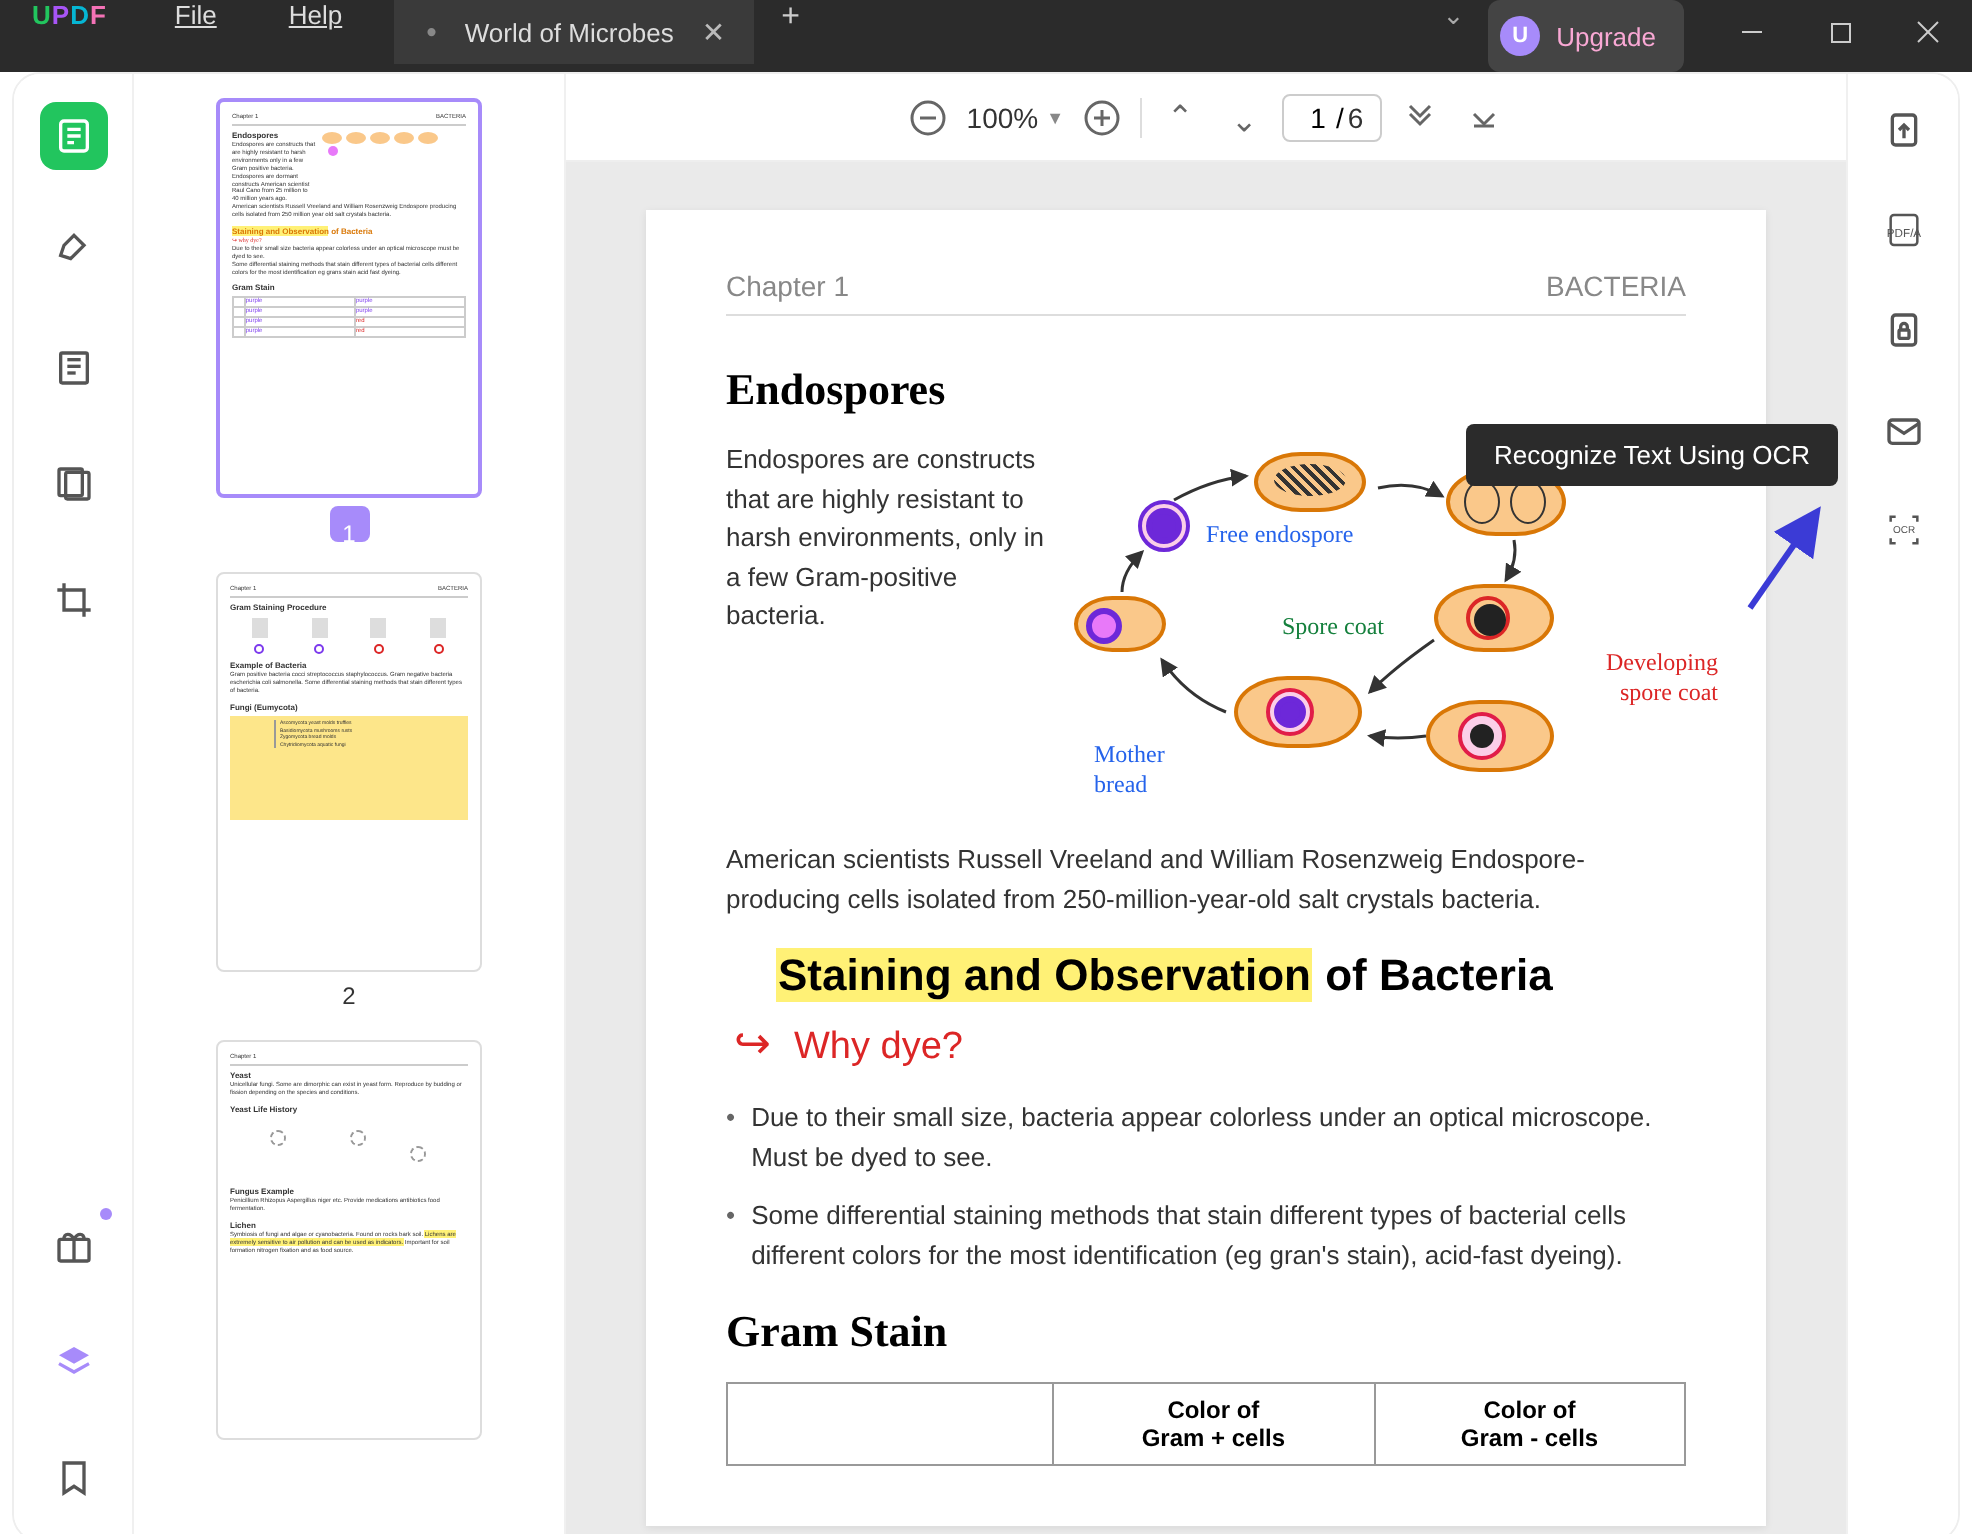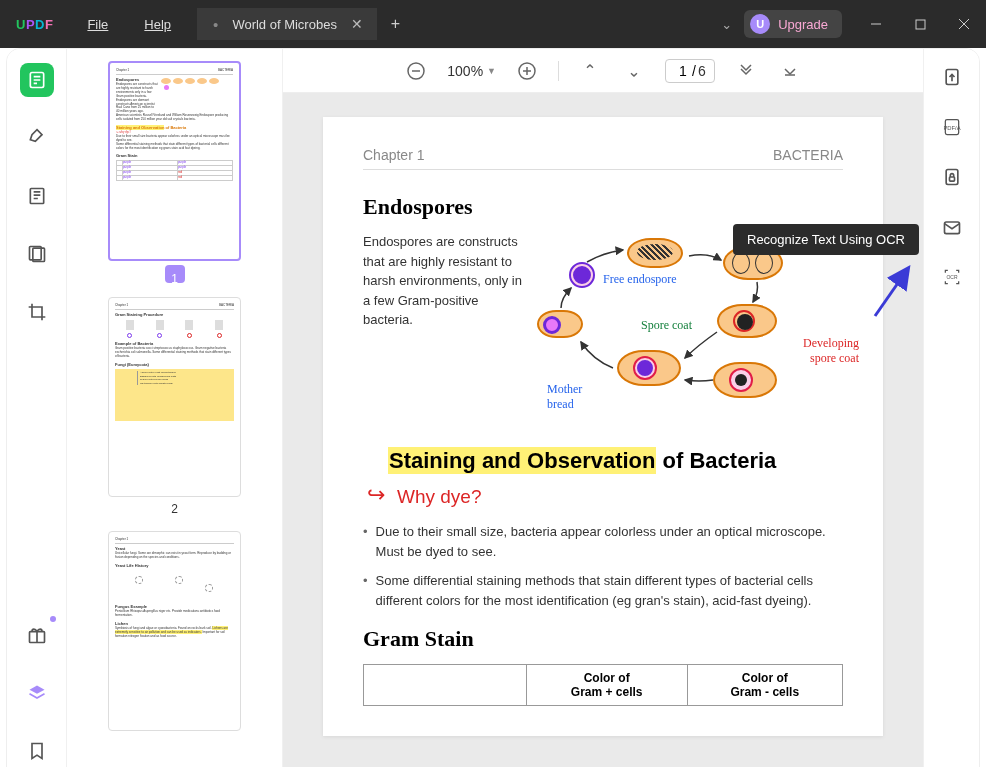--- a/index.html
+++ b/index.html
@@ -1,19 +1,19 @@
 <!DOCTYPE html>
 <html><head>
 <meta charset="utf-8">
 <style>
 * { margin: 0; padding: 0; box-sizing: border-box; font-family: -apple-system, BlinkMacSystemFont, "Segoe UI", sans-serif; }
 body { width: 986px; height: 767px; background: #fff; overflow: hidden; position: relative; }
 
 
-.titlebar { height: 48px; background: #2b2b2b; display: flex; align-items: center; color: #ddd; font-size: 13px; }
+.titlebar { height: 36px; background: #2b2b2b; display: flex; color: #ddd; font-size: 13px; }
 .logo { padding: 0 16px; font-weight: 700; letter-spacing: 0.5px; }
 .logo .u { color: #22c55e; } .logo .p { color: #a855f7; } .logo .d { color: #06b6d4; } .logo .f { color: #f472b6; }
 .menu { padding: 0 18px; cursor: pointer; text-decoration: underline; }
 .tab { height: 32px; background: #3a3a3a; display: flex; align-items: center; padding: 0 14px 0 16px; gap: 14px; margin-left: 8px; }
 .tab-dot { color: #888; font-size: 15px; }
 .tab-close { color: #bbb; font-size: 14px; cursor: pointer; }
 .newtab { padding: 0 14px; cursor: pointer; font-size: 16px; color: #ccc; }
 .spacer { flex: 1; }
 .down-caret { padding: 0 12px; color: #aaa; }
 .upgrade { background: #444; border-radius: 6px; padding: 4px 14px 4px 6px; display: flex; align-items: center; gap: 8px; margin-right: 12px; }
@@ -35,21 +35,21 @@
 .thumbs { width: 216px; background: #fff; padding: 12px 16px; overflow-y: auto; border-right: 1px solid #f0f0f0; }
 .thumb { width: 133px; margin: 0 auto 10px; position: relative; }
 .thumb-img { width: 133px; height: 200px; background: #fff; border: 2px solid #a78bfa; border-radius: 4px; padding: 6px; font-size: 4px; color: #333; overflow: hidden; }
 .thumb.inactive .thumb-img { border: 1px solid #ddd; }
 .thumb-num { text-align: center; padding: 5px; font-size: 12px; color: #333; }
 .thumb-num.badge { display: inline-block; background: #a78bfa; color: #fff; width: 20px; height: 18px; line-height: 18px; border-radius: 4px; margin: 4px auto; }
 .thumb-num-wrap { text-align: center; }
 
 
 .content { flex: 1; display: flex; flex-direction: column; background: #eaeaea; }
-.toolbar { height: 44px; background: #fff; display: flex; align-items: center; justify-content: center; gap: 18px; border-bottom: 1px solid #eee; }
+.toolbar { height: 44px; background: #fff; display: flex; align-items: center; justify-content: center; gap: 6px; border-bottom: 1px solid #eee; }
 .tbtn { width: 26px; height: 26px; display: flex; align-items: center; justify-content: center; cursor: pointer; color: #666; }
 .zoom-label { font-size: 14px; color: #333; display: flex; align-items: center; gap: 4px; }
 .zoom-caret { font-size: 9px; color: #888; }
 .page-box { border: 1px solid #ccc; border-radius: 4px; padding: 3px 8px; font-size: 14px; display: flex; align-items: center; }
 .page-current { width: 18px; text-align: center; }
 .page-total { color: #333; padding-left: 2px; }
 .divider { width: 1px; height: 20px; background: #ddd; }
 
 
 .rightbar { width: 56px; background: #fff; display: flex; flex-direction: column; align-items: center; padding: 14px 0; gap: 22px; border-left: 1px solid #f0f0f0; }
@@ -402,20 +402,21 @@
                 <path d="M220 50 Q222 60 216 70" stroke="#333" fill="none" stroke-width="1.5" marker-end="url(#ah)"></path>
                 <path d="M180 100 Q160 114 148 126" stroke="#333" fill="none" stroke-width="1.5" marker-end="url(#ah)"></path>
                 <path d="M76 136 Q56 128 44 110" stroke="#333" fill="none" stroke-width="1.5" marker-end="url(#ah)"></path>
                 <path d="M24 76 Q24 66 34 56" stroke="#333" fill="none" stroke-width="1.5" marker-end="url(#ah)"></path>
                 <path d="M50 30 Q68 20 86 18" stroke="#333" fill="none" stroke-width="1.5" marker-end="url(#ah)"></path>
                 <path d="M176 148 Q162 150 148 148" stroke="#333" fill="none" stroke-width="1.5" marker-end="url(#ah)"></path>
               </svg>
             </div>
           </div>
         </div>
+        <p class="para">American scientists Russell Vreeland and William Rosenzweig Endospore-producing cells isolated from 250-million-year-old salt crystals bacteria.</p>
 
         <h2 class="h2 highlight" style="margin-top:16px;display:block">
           <span class="hl-bg">Staining and Observation</span><span> of Bacteria</span>
         </h2>
         <div class="why">
           <span class="arrow-curl">↪</span>
           <span>Why dye?</span>
         </div>
 
         <div class="bullet">

